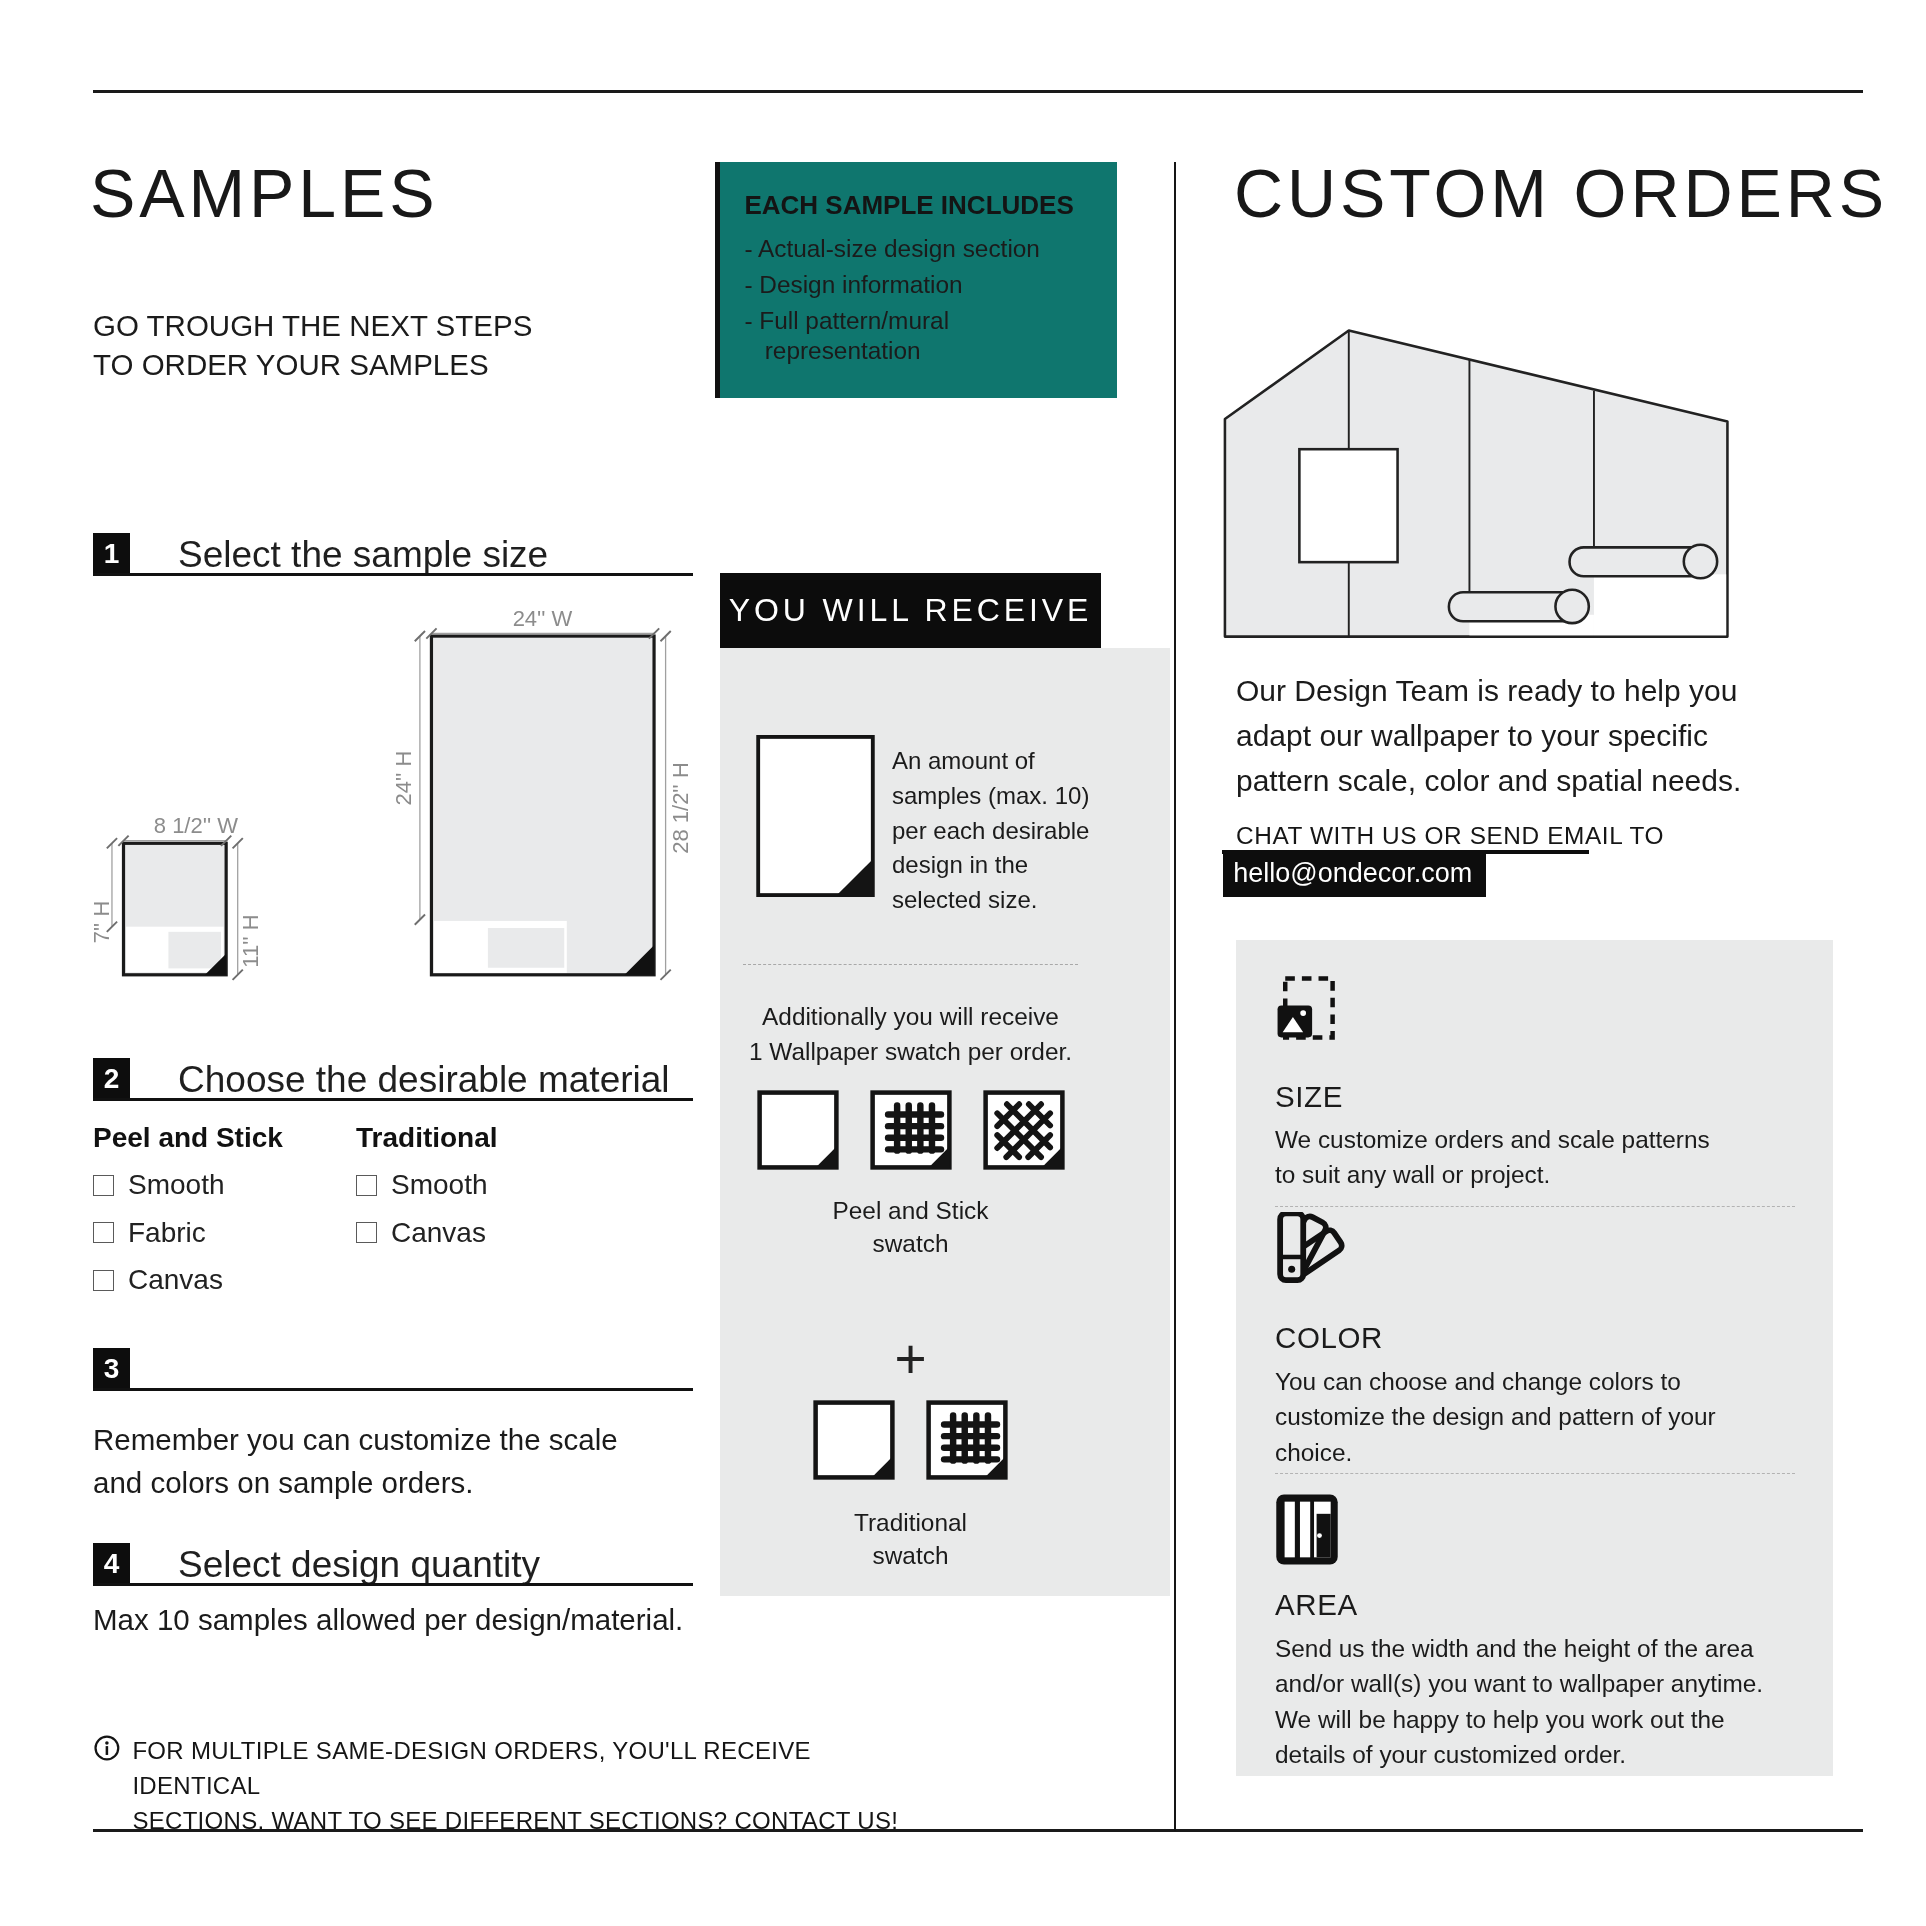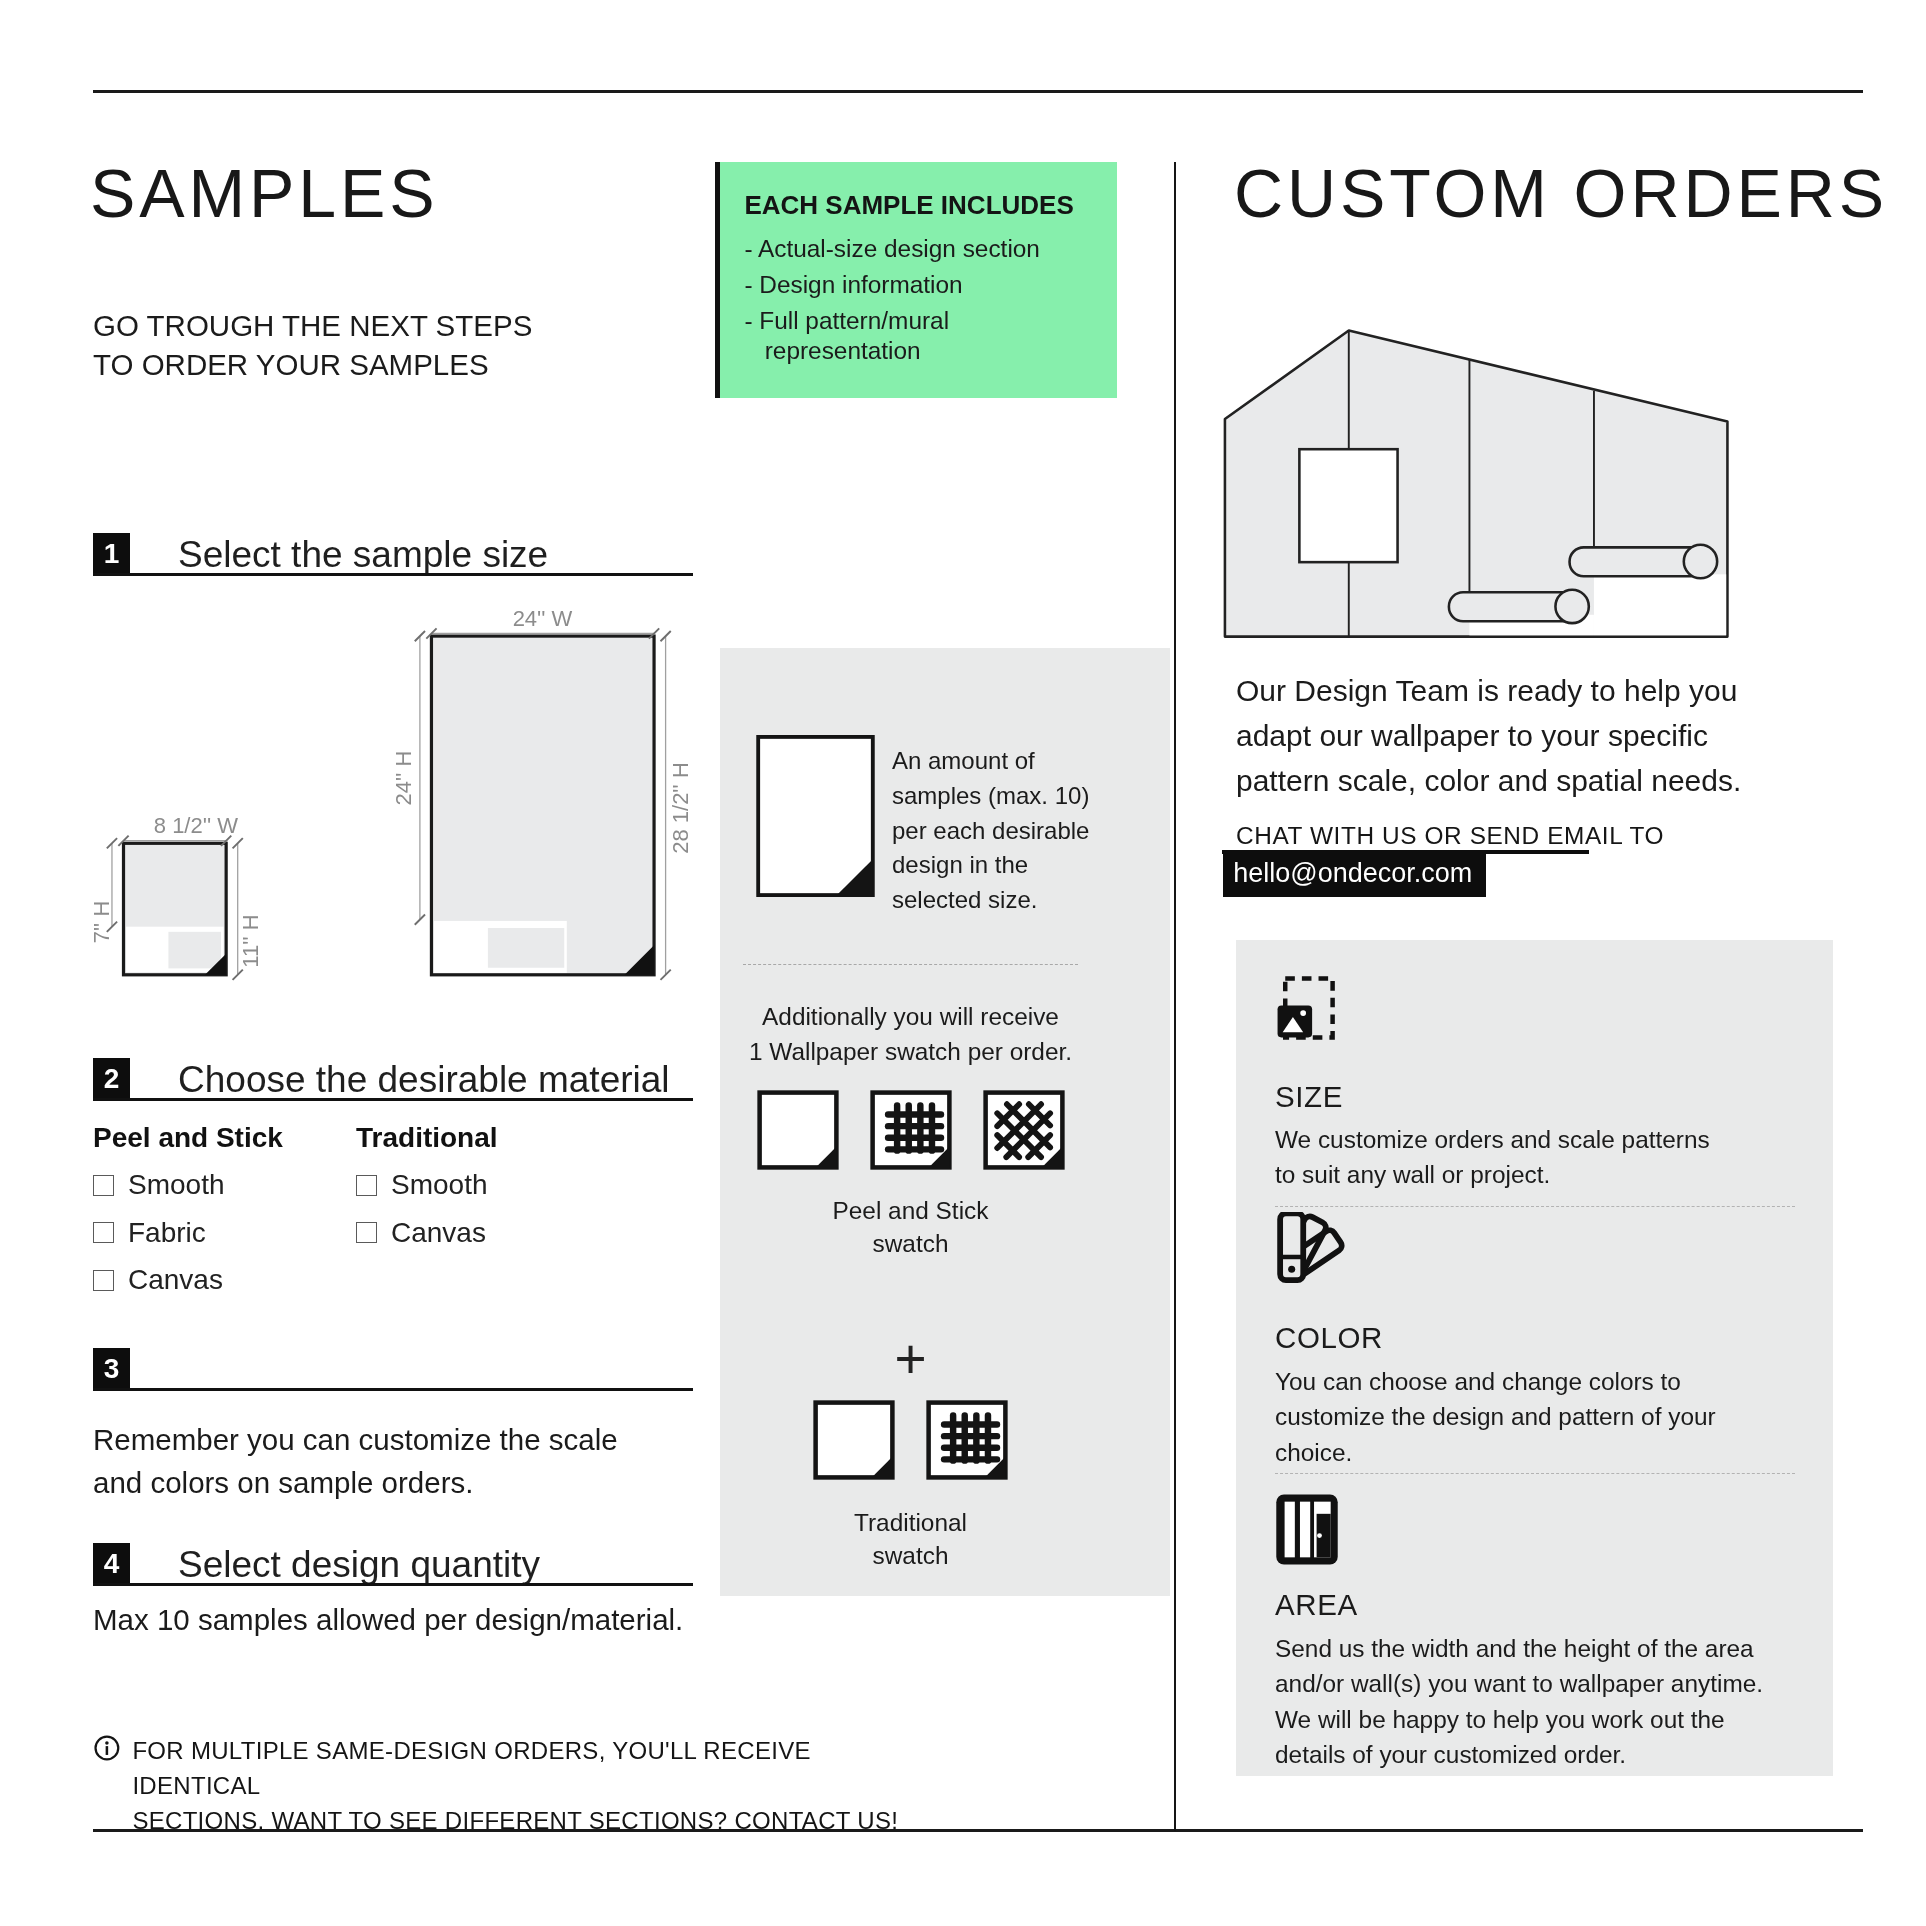--- a/index.html
+++ b/index.html
@@ -5,21 +5,21 @@
   html,body{margin:0;padding:0;background:#fff;}
   .page{position:relative;width:1926px;height:1926px;background:#ffffff;
         font-family:"Liberation Sans", sans-serif;color:#1b1b1b;overflow:hidden;}
   .abs{position:absolute;}
   .pre{white-space:pre-line;}
   .prewrap{white-space:pre-wrap;}
   .rule{position:absolute;background:#1a1a1a;height:3.2px;width:1770px;left:93px;}
   .big-title{font-size:68px;font-weight:400;letter-spacing:3.9px;color:#181818;}
   .subtitle{font-size:29.5px;line-height:1.32;color:#1b1b1b;}
   
-  .includes{left:715px;top:162px;width:402px;height:236px;background:#86efac;border-left:5.8px solid #111;box-sizing:border-box;padding:28px 16.7px 0 24.4px;}
+  .includes{left:715px;top:162px;width:402px;height:236px;background:#0f766e;border-left:5.8px solid #111;box-sizing:border-box;padding:28px 16.7px 0 24.4px;}
   .includes h3{margin:0 0 13px 0;font-size:26px;font-weight:bold;color:#141414;}
   .includes .item{font-size:24.4px;line-height:1.22;margin-bottom:6.4px;color:#1b1b1b;}
   
   .step{position:absolute;left:93px;width:600px;}
   .step .num{position:absolute;left:0;top:0;width:37px;height:42px;background:#0d0d0d;color:#fff;
              font-size:28px;font-weight:bold;display:flex;align-items:center;justify-content:center;}
   .step .stitle{position:absolute;left:85px;top:1.3px;font-size:37px;font-weight:400;color:#1f1f1f;white-space:nowrap;}
   .step .srule{position:absolute;left:0;top:40px;width:600px;height:2.6px;background:#111;}
   .step-body{position:absolute;left:93px;font-size:29.5px;line-height:1.45;color:#1b1b1b;}
   
@@ -174,20 +174,23 @@
   <div class="abs note">
     <svg width="28" height="28" viewBox="0 0 44 44">
       <circle cx="22" cy="22" r="18" fill="none" stroke="#141414" stroke-width="3.5"></circle>
       <circle cx="22" cy="14" r="2.8" fill="#141414"></circle>
       <rect x="20" y="19" width="4" height="14" fill="#141414"></rect>
     </svg>
     <div class="ntext pre">FOR MULTIPLE SAME-DESIGN ORDERS, YOU'LL RECEIVE IDENTICAL
 SECTIONS. WANT TO SEE DIFFERENT SECTIONS? CONTACT US!</div>
   </div>
 
+  <div class="abs bar">
+    <span>YOU WILL RECEIVE</span>
+  </div>
   <div class="abs panel-mid">
     <svg class="abs" style="left:36px;top:87px;" width="119" height="162" viewBox="0 0 185 253">
       <rect x="3" y="3" width="179" height="247" fill="#ffffff" stroke="#141414" stroke-width="6"></rect>
       <polygon points="182,250 182,194 126,250" fill="#141414"></polygon>
     </svg>
     <div class="rtext pre" style="left:172px;top:96px;width:199px;">An amount of
 samples (max. 10)
 per each desirable
 design in the
 selected size.</div>

